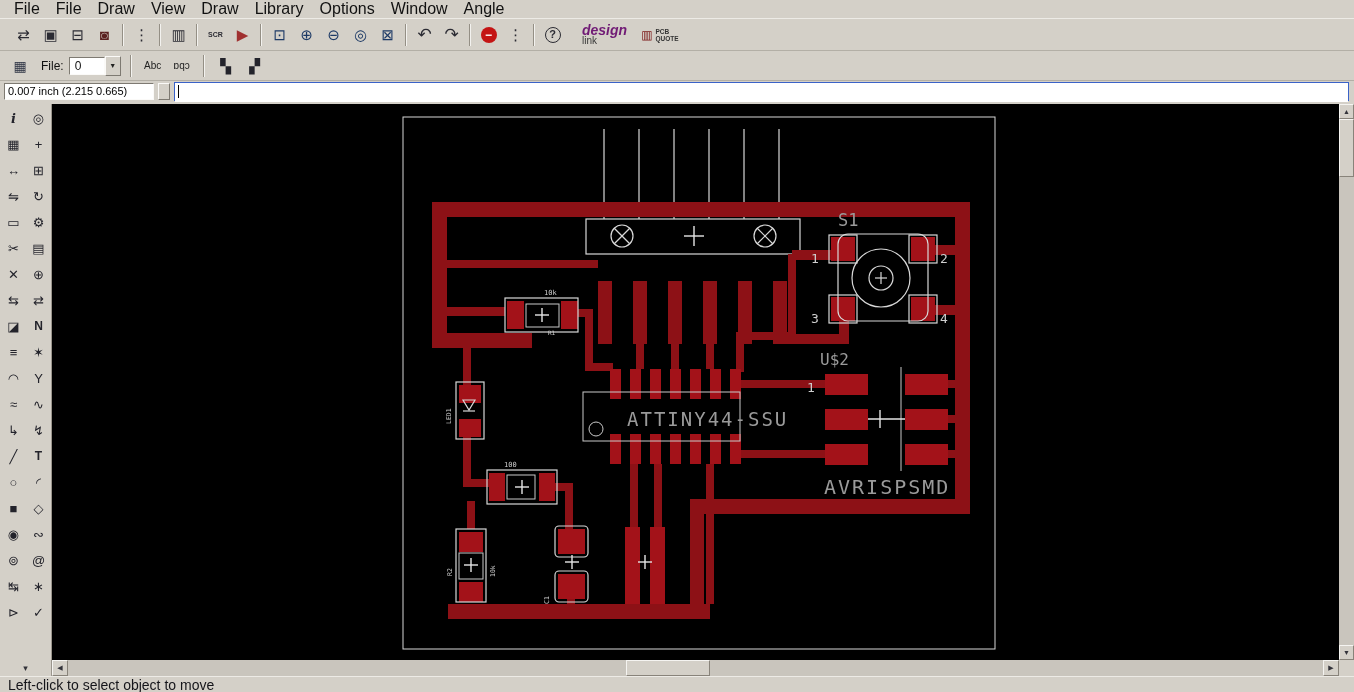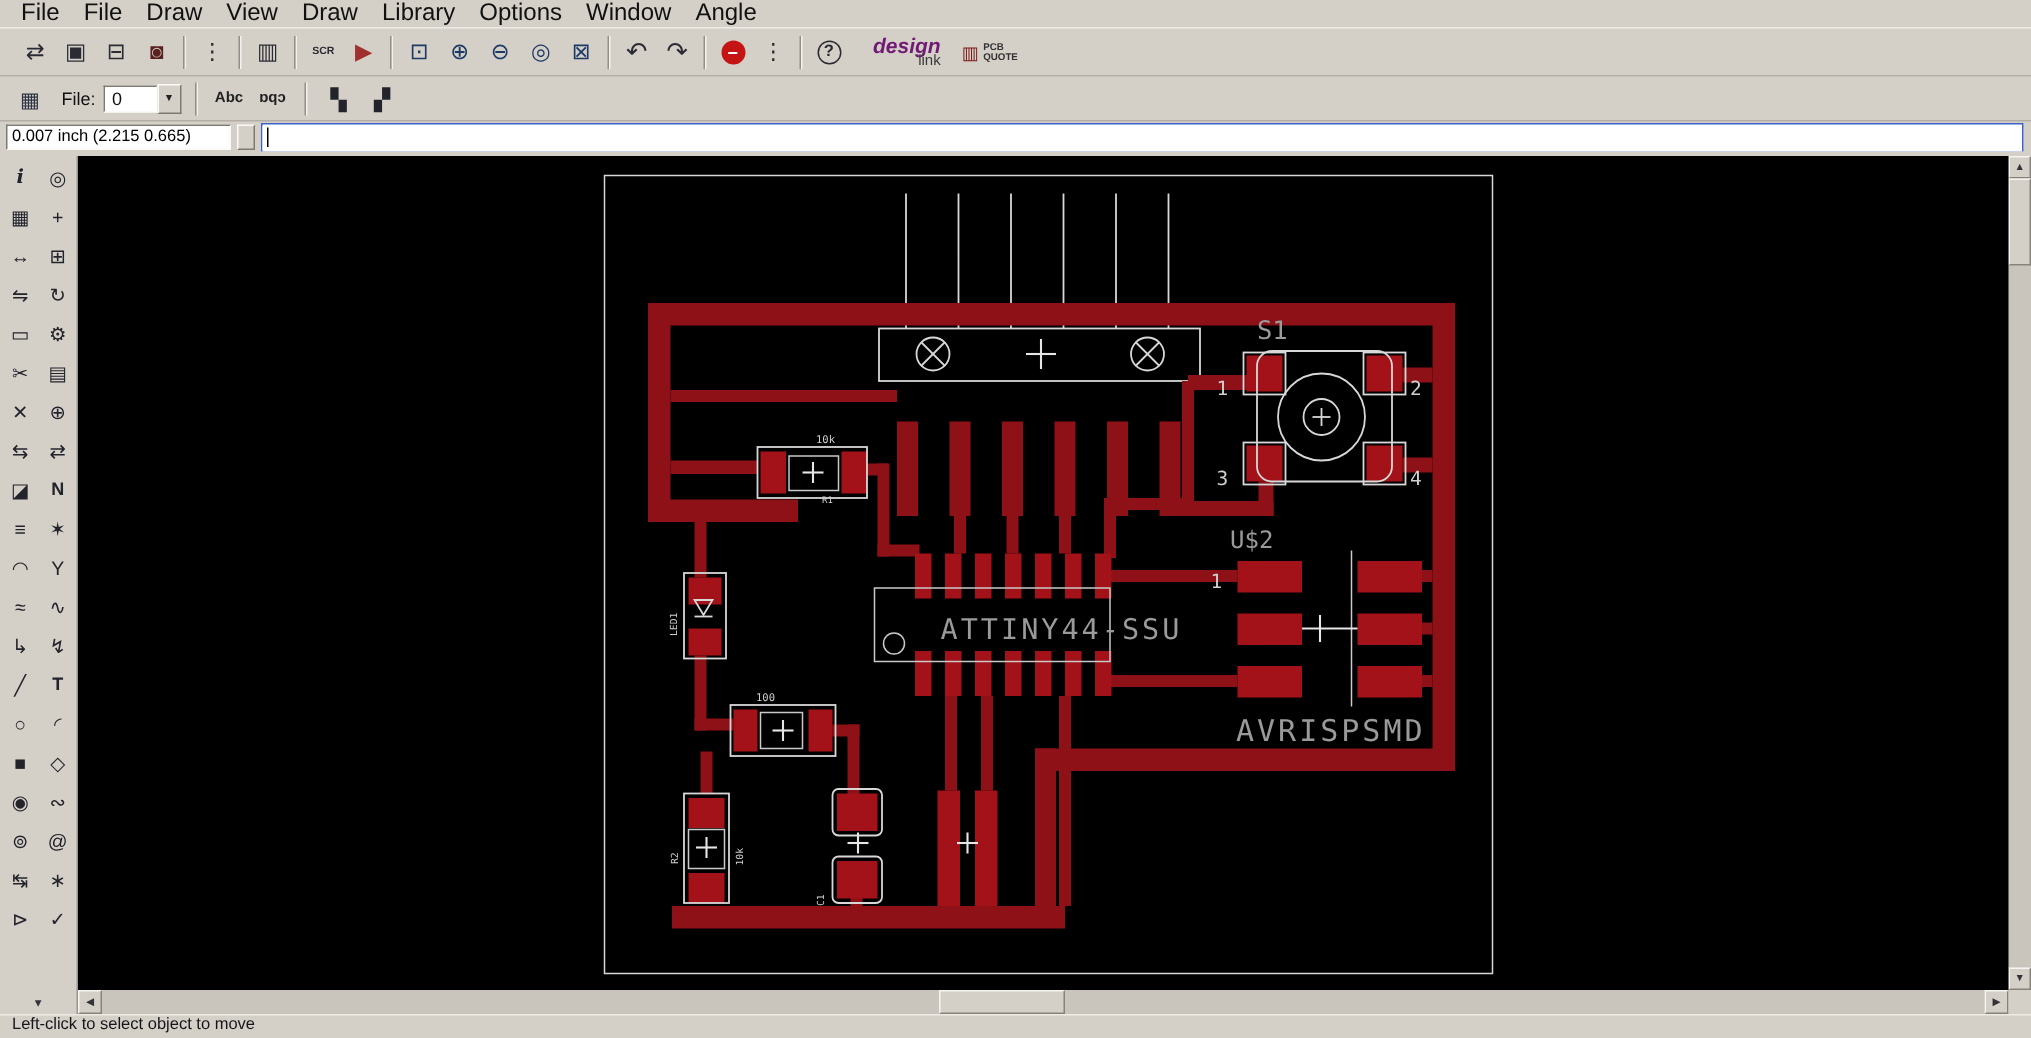--- a/index.html
+++ b/index.html
@@ -20,35 +20,35 @@
   [data-name="script-button"] .glyph{font-size:7px;font-weight:700}
   [data-name="run-button"] .glyph{color:#a03030}
   [data-name="cam-button"] .glyph{color:#5a2020}
   [data-name="stop-button"] .glyph{background:#c41414;color:#fff;border-radius:50%;width:16px;height:16px;
       display:flex;align-items:center;justify-content:center;font-weight:700;font-size:12px}
   [data-name="help-button"] .glyph{border:1px solid #2b2b33;border-radius:50%;width:16px;height:16px;
       display:flex;align-items:center;justify-content:center;font-size:11px;font-weight:700}
   .tsep{width:0;height:22px;border-left:1px solid #948f85;border-right:1px solid #f3f2ef;margin:0 4px}
   .brand-dl{margin-left:16px;cursor:pointer}
   .dl1{display:block;color:#701a75;font-style:italic;font-weight:700;font-size:14px;line-height:11px}
-  .dl2{display:block;color:#3a3a3a;font-size:10px;text-align:right;line-height:9px}
+  .dl2{display:block;color:#3a3a3a;font-size:10px;text-align:left;line-height:9px}
   .brand-pq{margin-left:14px;display:flex;align-items:center;gap:3px;cursor:pointer}
   .pq-icon{font-size:12px;color:#7a1515}
   .pq-text span{display:block;font-size:6.5px;font-weight:700;color:#333;line-height:7px}
 
   
   .parambar{height:30px;display:flex;align-items:center;gap:5px;padding-left:8px;border-bottom:1px solid #b3afa6}
   .pbtn{width:24px;height:24px;display:flex;align-items:center;justify-content:center;font-size:14px;color:#2e3444}
   .plabel{font-size:12px;margin-left:4px}
   .combo{display:flex;align-items:center}
   .combo-value{width:36px;height:18px;background:#fff;border:1px solid;border-color:#7e7a72 #fbfaf8 #fbfaf8 #7e7a72;
       font-size:12px;padding:1px 0 0 5px}
   .combo-btn{width:16px;height:20px;background:var(--chrome_bg,#d4d0c8);border:1px solid;
       border-color:#fbfaf8 #7e7a72 #7e7a72 #fbfaf8;font-size:8px;display:flex;align-items:center;justify-content:center;color:#222}
-  .abc{font-size:10px;font-weight:700;color:#222}
+  .abc{font-size:10px;font-weight:400;color:#222}
 
   
   .cmdbar{height:23px;display:flex;align-items:center;gap:4px;padding:0 5px 2px 4px}
   .coord{width:150px;height:17px;background:#fff;border:1px solid;border-color:#7e7a72 #fbfaf8 #fbfaf8 #7e7a72;
       font-size:11px;line-height:14px;padding-left:3px;color:#000;white-space:nowrap}
   .minibtn{width:12px;height:17px;background:var(--chrome_bg,#d4d0c8);border:1px solid;
       border-color:#fbfaf8 #7e7a72 #7e7a72 #fbfaf8}
   .cmdwrap{flex:1;height:19px;border:1px solid var(--focus_blue,#3a62c8);background:#fff;position:relative}
   .cmdwrap input{width:100%;height:100%;border:0;outline:0;font-size:12px;padding:0 3px;
       font-family:"Liberation Sans",sans-serif}
@@ -74,21 +74,21 @@
   .hrow{height:16px;display:flex}
   .corner-left{width:52px;display:flex;align-items:center;justify-content:center;font-size:9px;color:#33333a;
       border-right:1px solid #9a958c}
   .hbtn{width:16px;height:16px}
   .htrack{flex:1;position:relative;background:#c9c5bd}
   .hthumb{position:absolute;left:558px;top:0;width:84px;height:16px;background:var(--chrome_bg,#d4d0c8);
       border:1px solid;border-color:#f5f4f1 #88837a #88837a #f5f4f1}
   .corner-right{width:15px;background:var(--chrome_bg,#d4d0c8)}
 
   
-  .statusbar{height:16px;border-top:1px solid #edebe6;font-size:11px;padding-left:8px;color:#15151a;
+  .statusbar{height:16px;border-top:1px solid #edebe6;font-size:14px;padding-left:8px;color:#15151a;
       display:flex;align-items:flex-start}
 
   
   .cu{fill:var(--copper,#8d1116)}
   .cuP{fill:var(--pad,#a31219)}
   .sk{stroke:var(--silk,#d8d8d8);fill:none;stroke-width:1.2}
   .skthin{stroke:#c9c9c9;fill:none;stroke-width:1}
   .cross{stroke:#e6e6e6;stroke-width:1.4}
   svg text{font-family:"DejaVu Sans Mono",monospace}
   .lbl{fill:var(--label_gray,#9a9a9a)}

